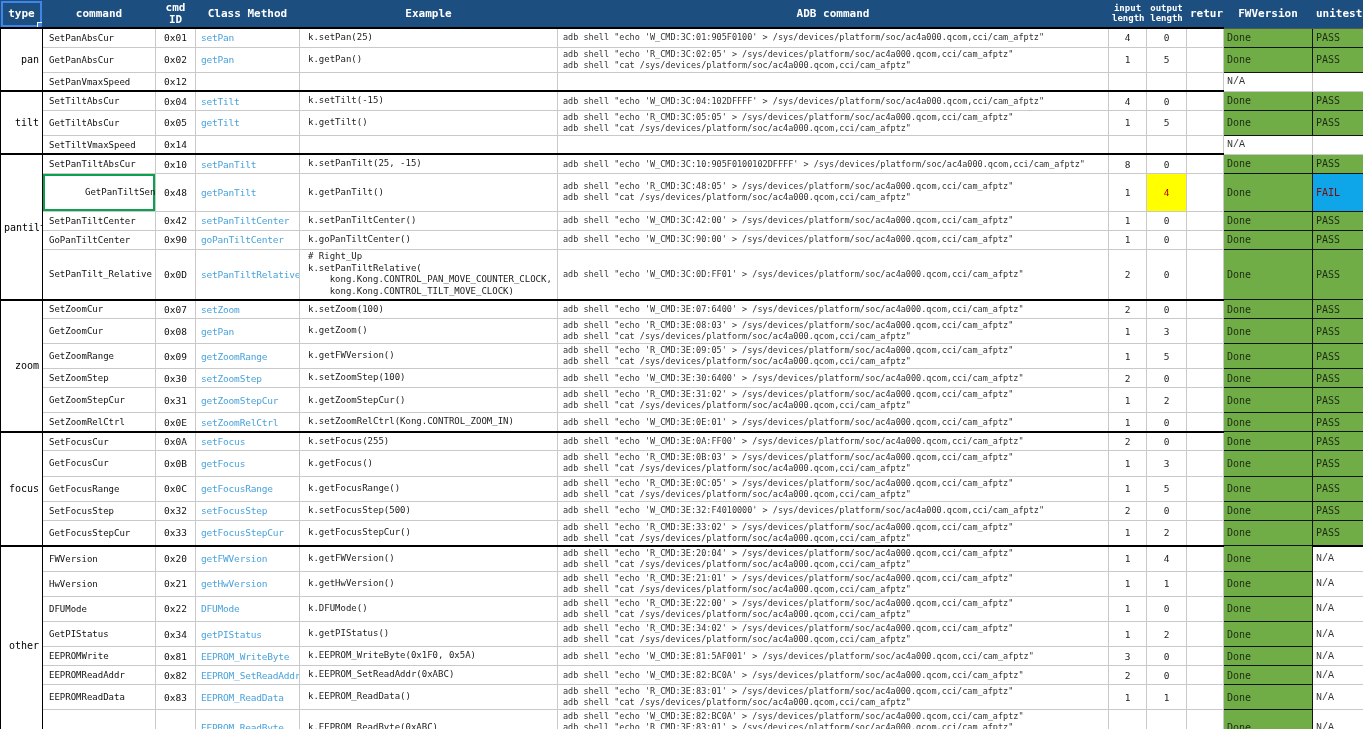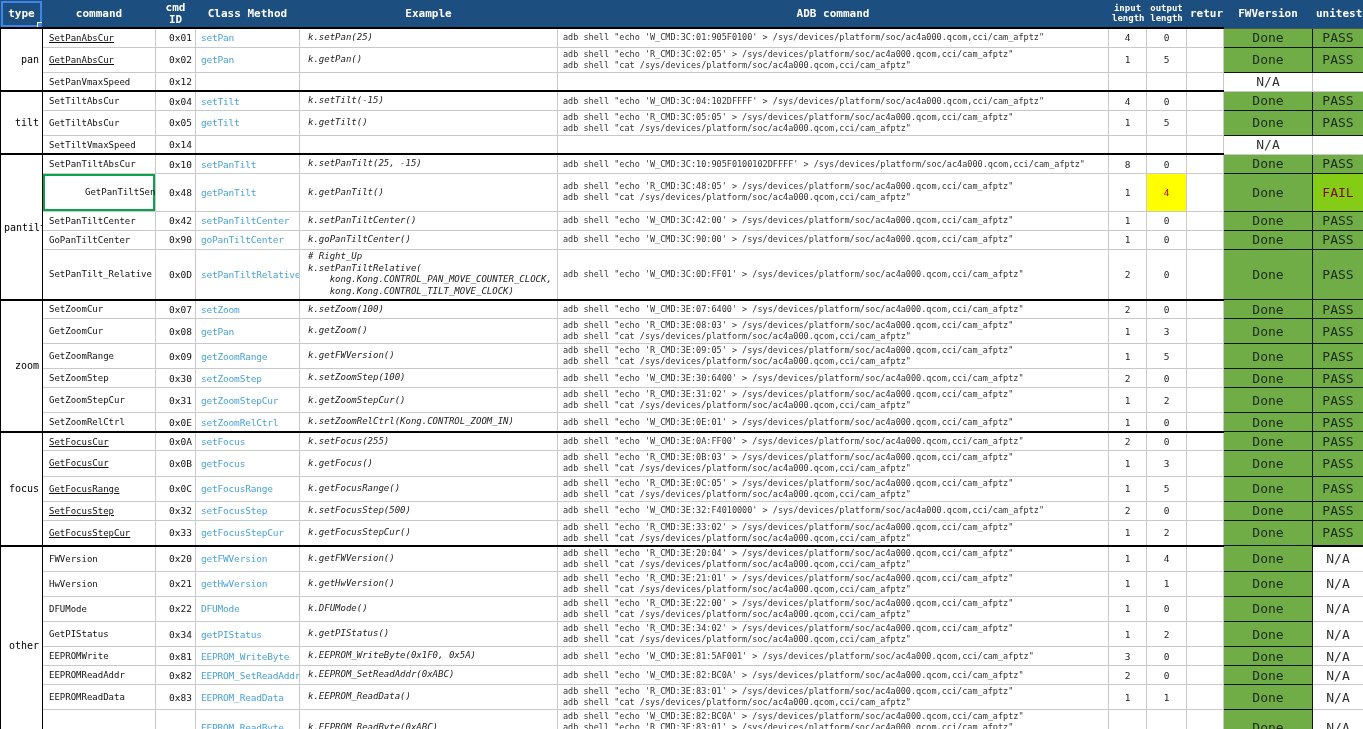--- a/index.html
+++ b/index.html
@@ -13,32 +13,32 @@
   th.small{font-size:9px;}
   th.sel{box-shadow:inset 0 0 0 2px #3F86E8;position:relative;}
   th.sel::after{content:"";position:absolute;right:-3px;bottom:-3px;width:6px;height:6px;
     background:#3F86E8;border:1px solid #fff;z-index:3;}
   tbody tr{height:19px;}
   tbody tr.tall{height:38px;}
   tr.group-start td{border-top:2px solid #000;}
   .type-cell{border-left:1.5px solid #000;border-right:1.5px solid #000;text-align:right;
     font-size:10px;color:#000;}
   .cmd{font-size:9px;padding-left:6px;color:#111;white-space:nowrap;}
-  .cmd.link{text-decoration:underline;}
+  .cmd.link{}
   .cmd.marked{box-shadow:inset 0 0 0 2px #0CA14E;padding-left:42px;}
-  .c{font-size:9.5px;text-align:right;color:#111;}
+  .c{font-size:9.5px;text-align:center;color:#111;}
   .m{font-size:9.5px;letter-spacing:-0.2px;padding-left:5px;color:#4AA3DC;white-space:nowrap;margin-left:20px;}
-  .ex{font-size:9px;padding-left:8px;color:#222;white-space:pre;line-height:1.3;font-style:italic;}
+  .ex{font-size:9px;padding-left:8px;color:#222;white-space:pre;line-height:1.3;}
   .adb{font-size:8.5px;padding-left:5px;color:#333;white-space:pre;line-height:1.3;}
   .n{font-size:9.5px;text-align:center;color:#1f1f1f;}
   .n.hl{background:#FFFF00;color:#C00000;}
-  .st{font-size:13px;text-align:center;}
+  .st{font-size:10px;}
   .st.g{background:#71AD47;border:1px solid #141414;color:#1d2b15;}
-  .st.r{background:#84cc16;border:1px solid #141414;color:#7e0b0b;}
-  .st.na{color:#333;}
+  .st.r{background:#0ea5e9;border:1px solid #141414;color:#7e0b0b;}
+  .st.na{color:#333;font-family:Liberation Mono, monospace;}
 </style>
 </head>
 <body>
 
 <table>
   <colgroup>
     <col style="width:42px">
       <col style="width:113px">
       <col style="width:40px">
     <col style="width:104px">

